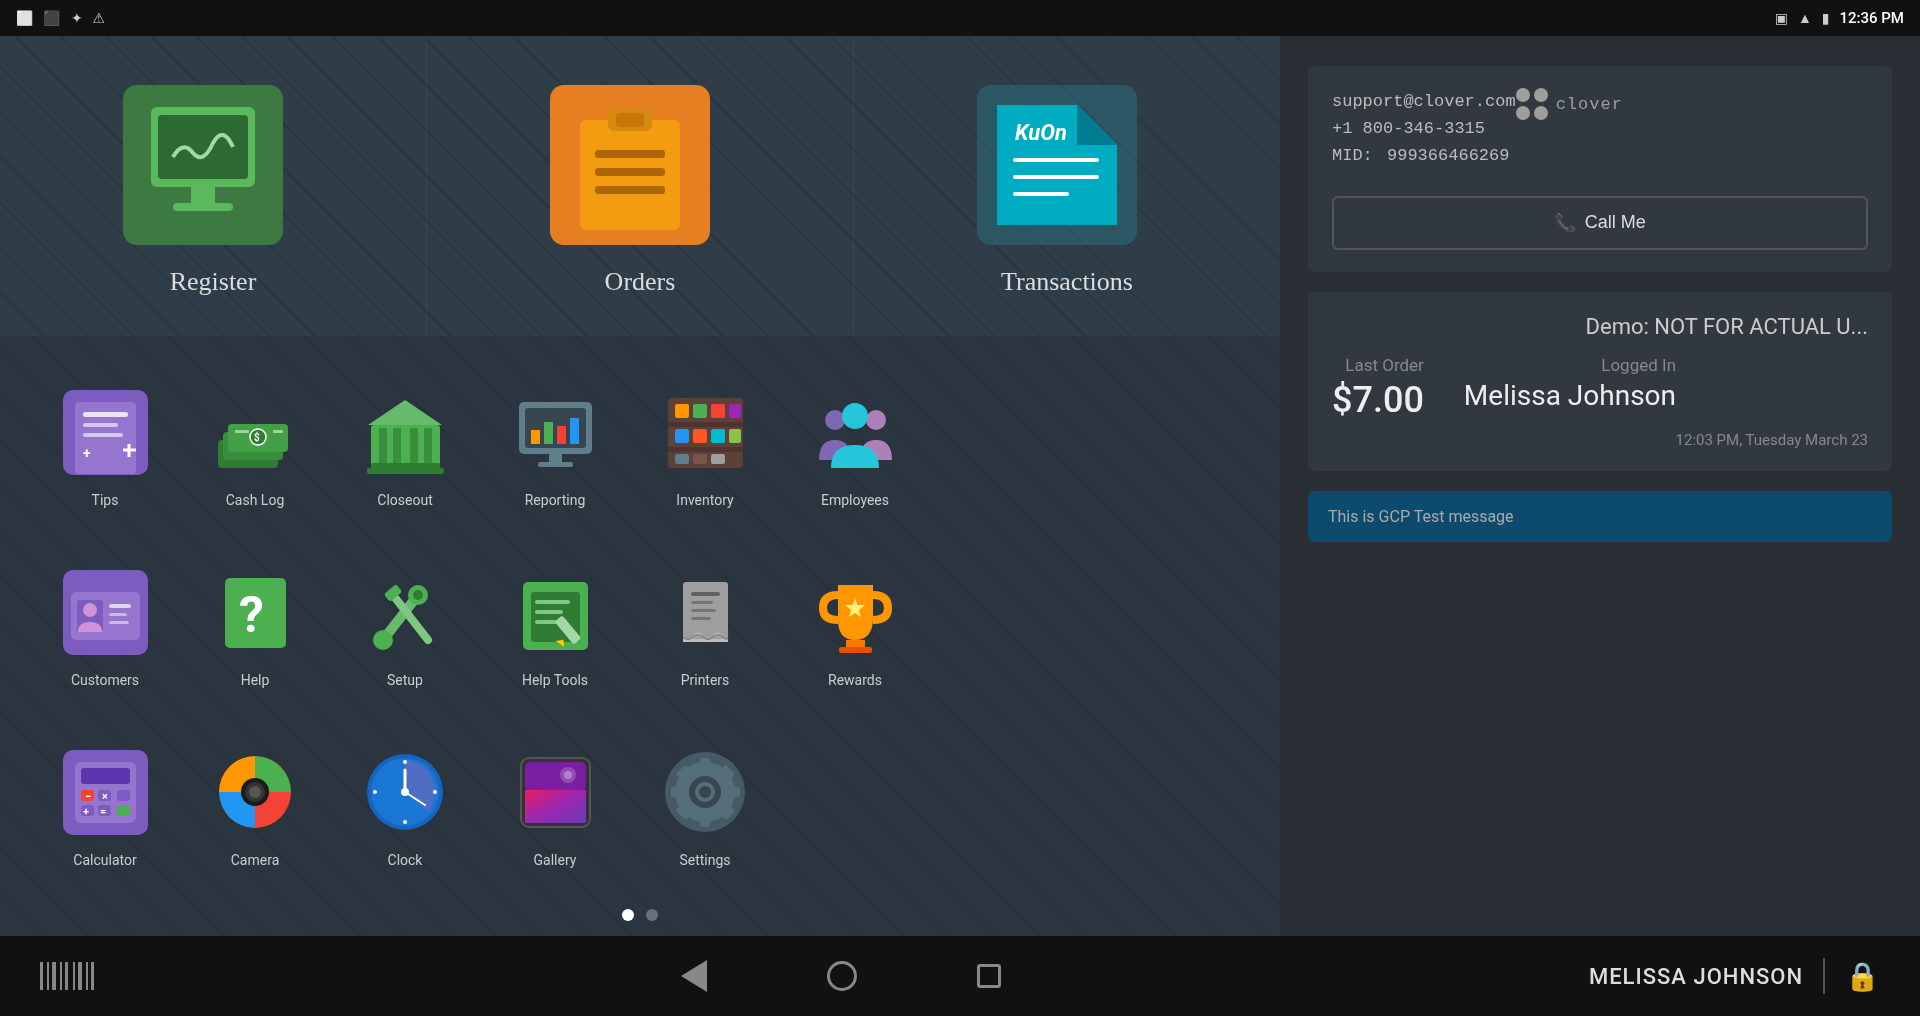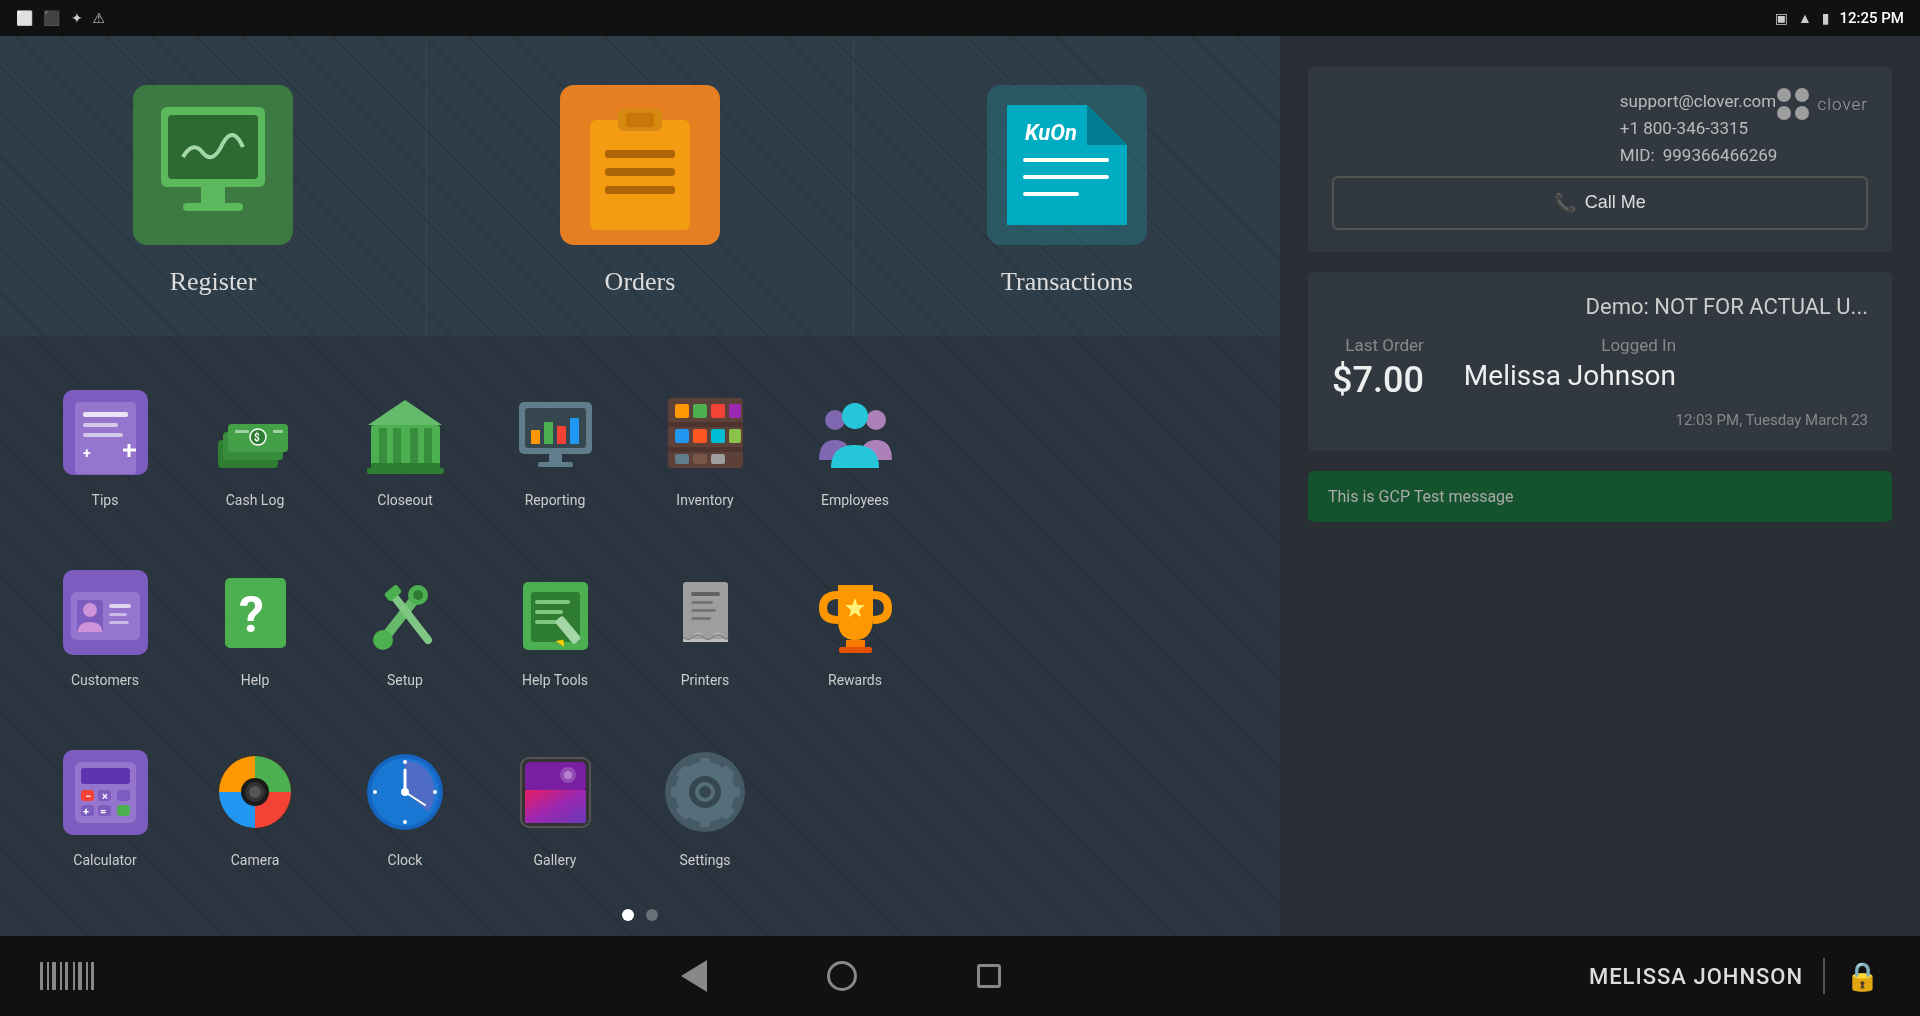--- a/index.html
+++ b/index.html
@@ -90,21 +90,21 @@
       border-right: 1px solid rgba(255,255,255,0.05);
       gap: 12px;
     }
     .featured-app:last-child { border-right: none; }
 
     .featured-icon-wrap {
       width: 180px;
       height: 180px;
       display: flex;
       align-items: center;
-      justify-content: center;
+      justify-content: flex-start;
       border-radius: 20px;
       overflow: hidden;
     }
 
     .featured-label {
       color: #ddd;
       font-size: 26px;
       font-weight: 400;
       font-family: Liberation Serif, serif;
     }
@@ -176,23 +176,24 @@
     }
 
     #support-card {
       background: #323840;
       border-radius: 6px;
       padding: 22px 24px;
     }
 
     .support-top {
       display: flex;
-      justify-content: flex-end;
+      justify-content: flex-start;
       align-items: flex-start;
-      margin-bottom: 6px;
+      margin-bottom: 26px;
+      font-family: Liberation Mono, monospace;
     }
 
     .support-info p {
       color: #bbb;
       font-size: 17px;
       line-height: 1.6;
     }
 
     .clover-logo {
       display: flex;
@@ -277,21 +278,21 @@
       font-weight: 400;
     }
 
     .demo-date {
       color: #888;
       font-size: 15px;
       margin-top: 10px;
     }
 
     #notification-card {
-      background: #14532d;
+      background: #0c4a6e;
       border-radius: 6px;
       padding: 16px 20px;
     }
     .notification-text {
       color: #aaa;
       font-size: 16px;
     }
 
     
     #nav-bar {
@@ -390,21 +391,21 @@
   <div class="status-left">
     <span class="status-icon">⬜</span>
     <span class="status-icon">⬛</span>
     <span class="status-icon">✦</span>
     <span class="status-icon">⚠</span>
   </div>
   <div class="status-right">
     <span class="signal">▣</span>
     <span class="signal">▲</span>
     <span class="signal">▮</span>
-    <span>12:25 PM</span>
+    <span>12:36 PM</span>
   </div>
 </div>
 
 <div id="main-content">
 
   <div id="app-panel">
 
     <div id="featured-apps">
 
       <div class="featured-app">

